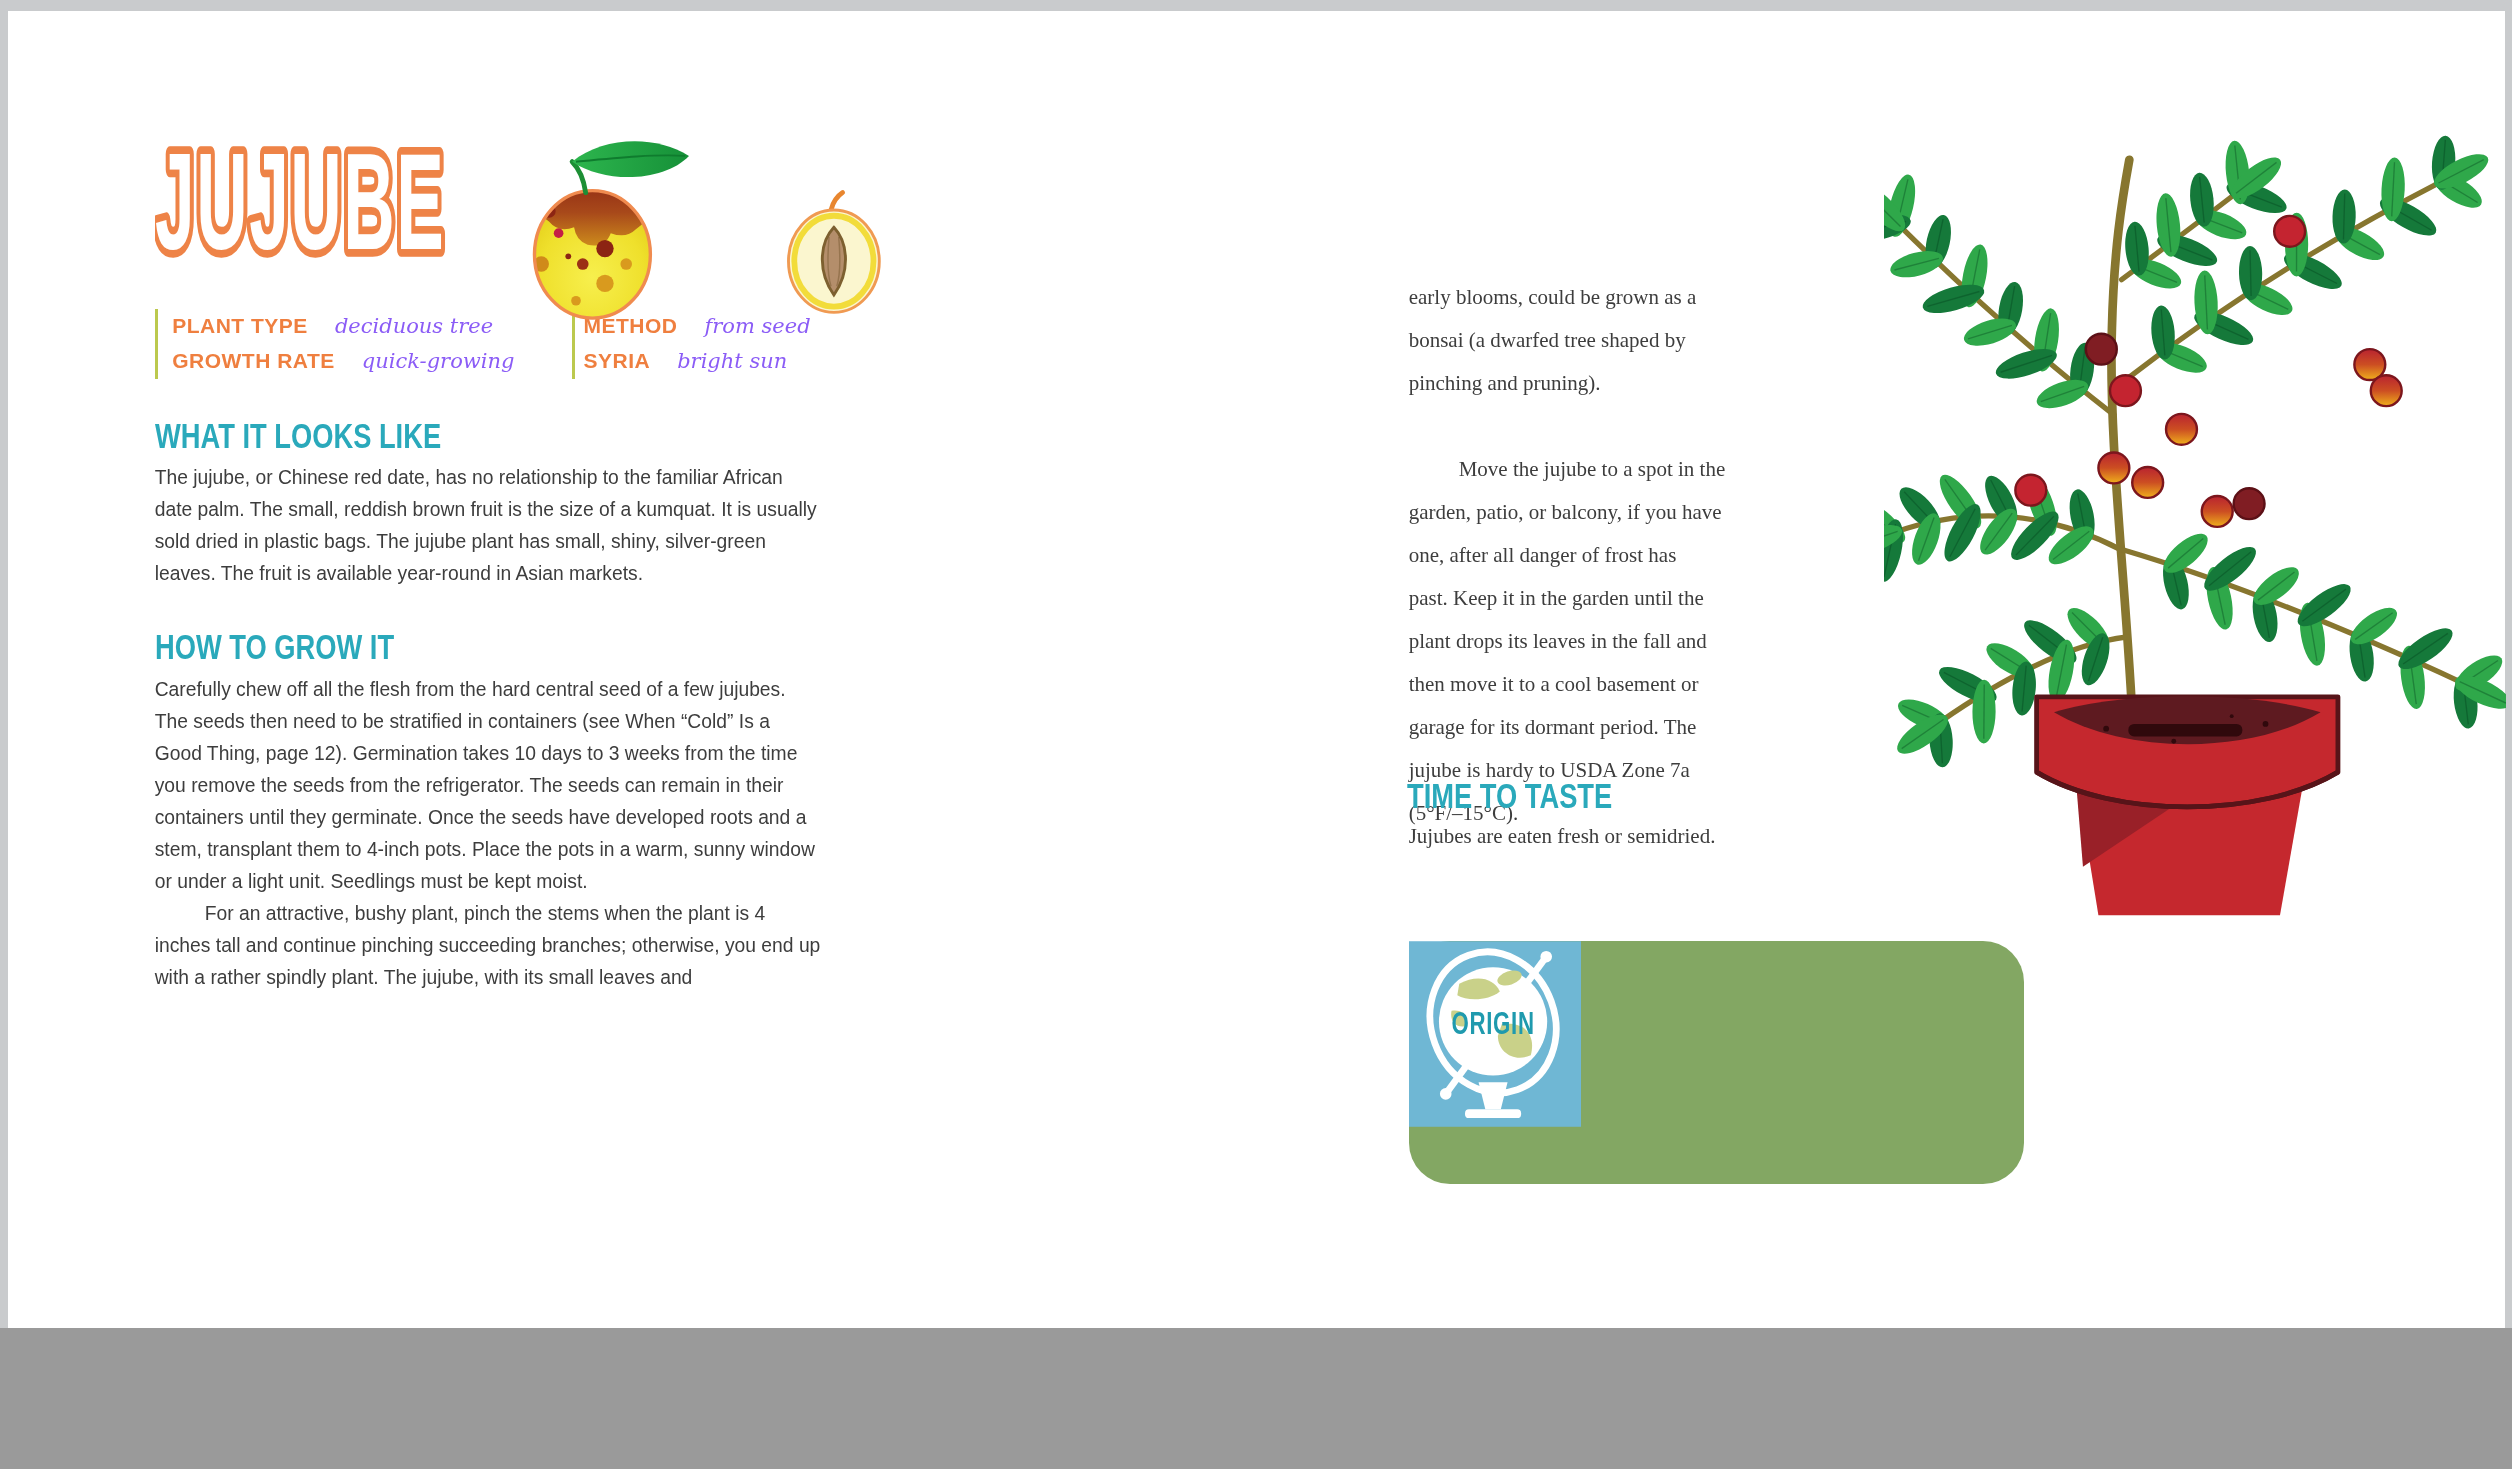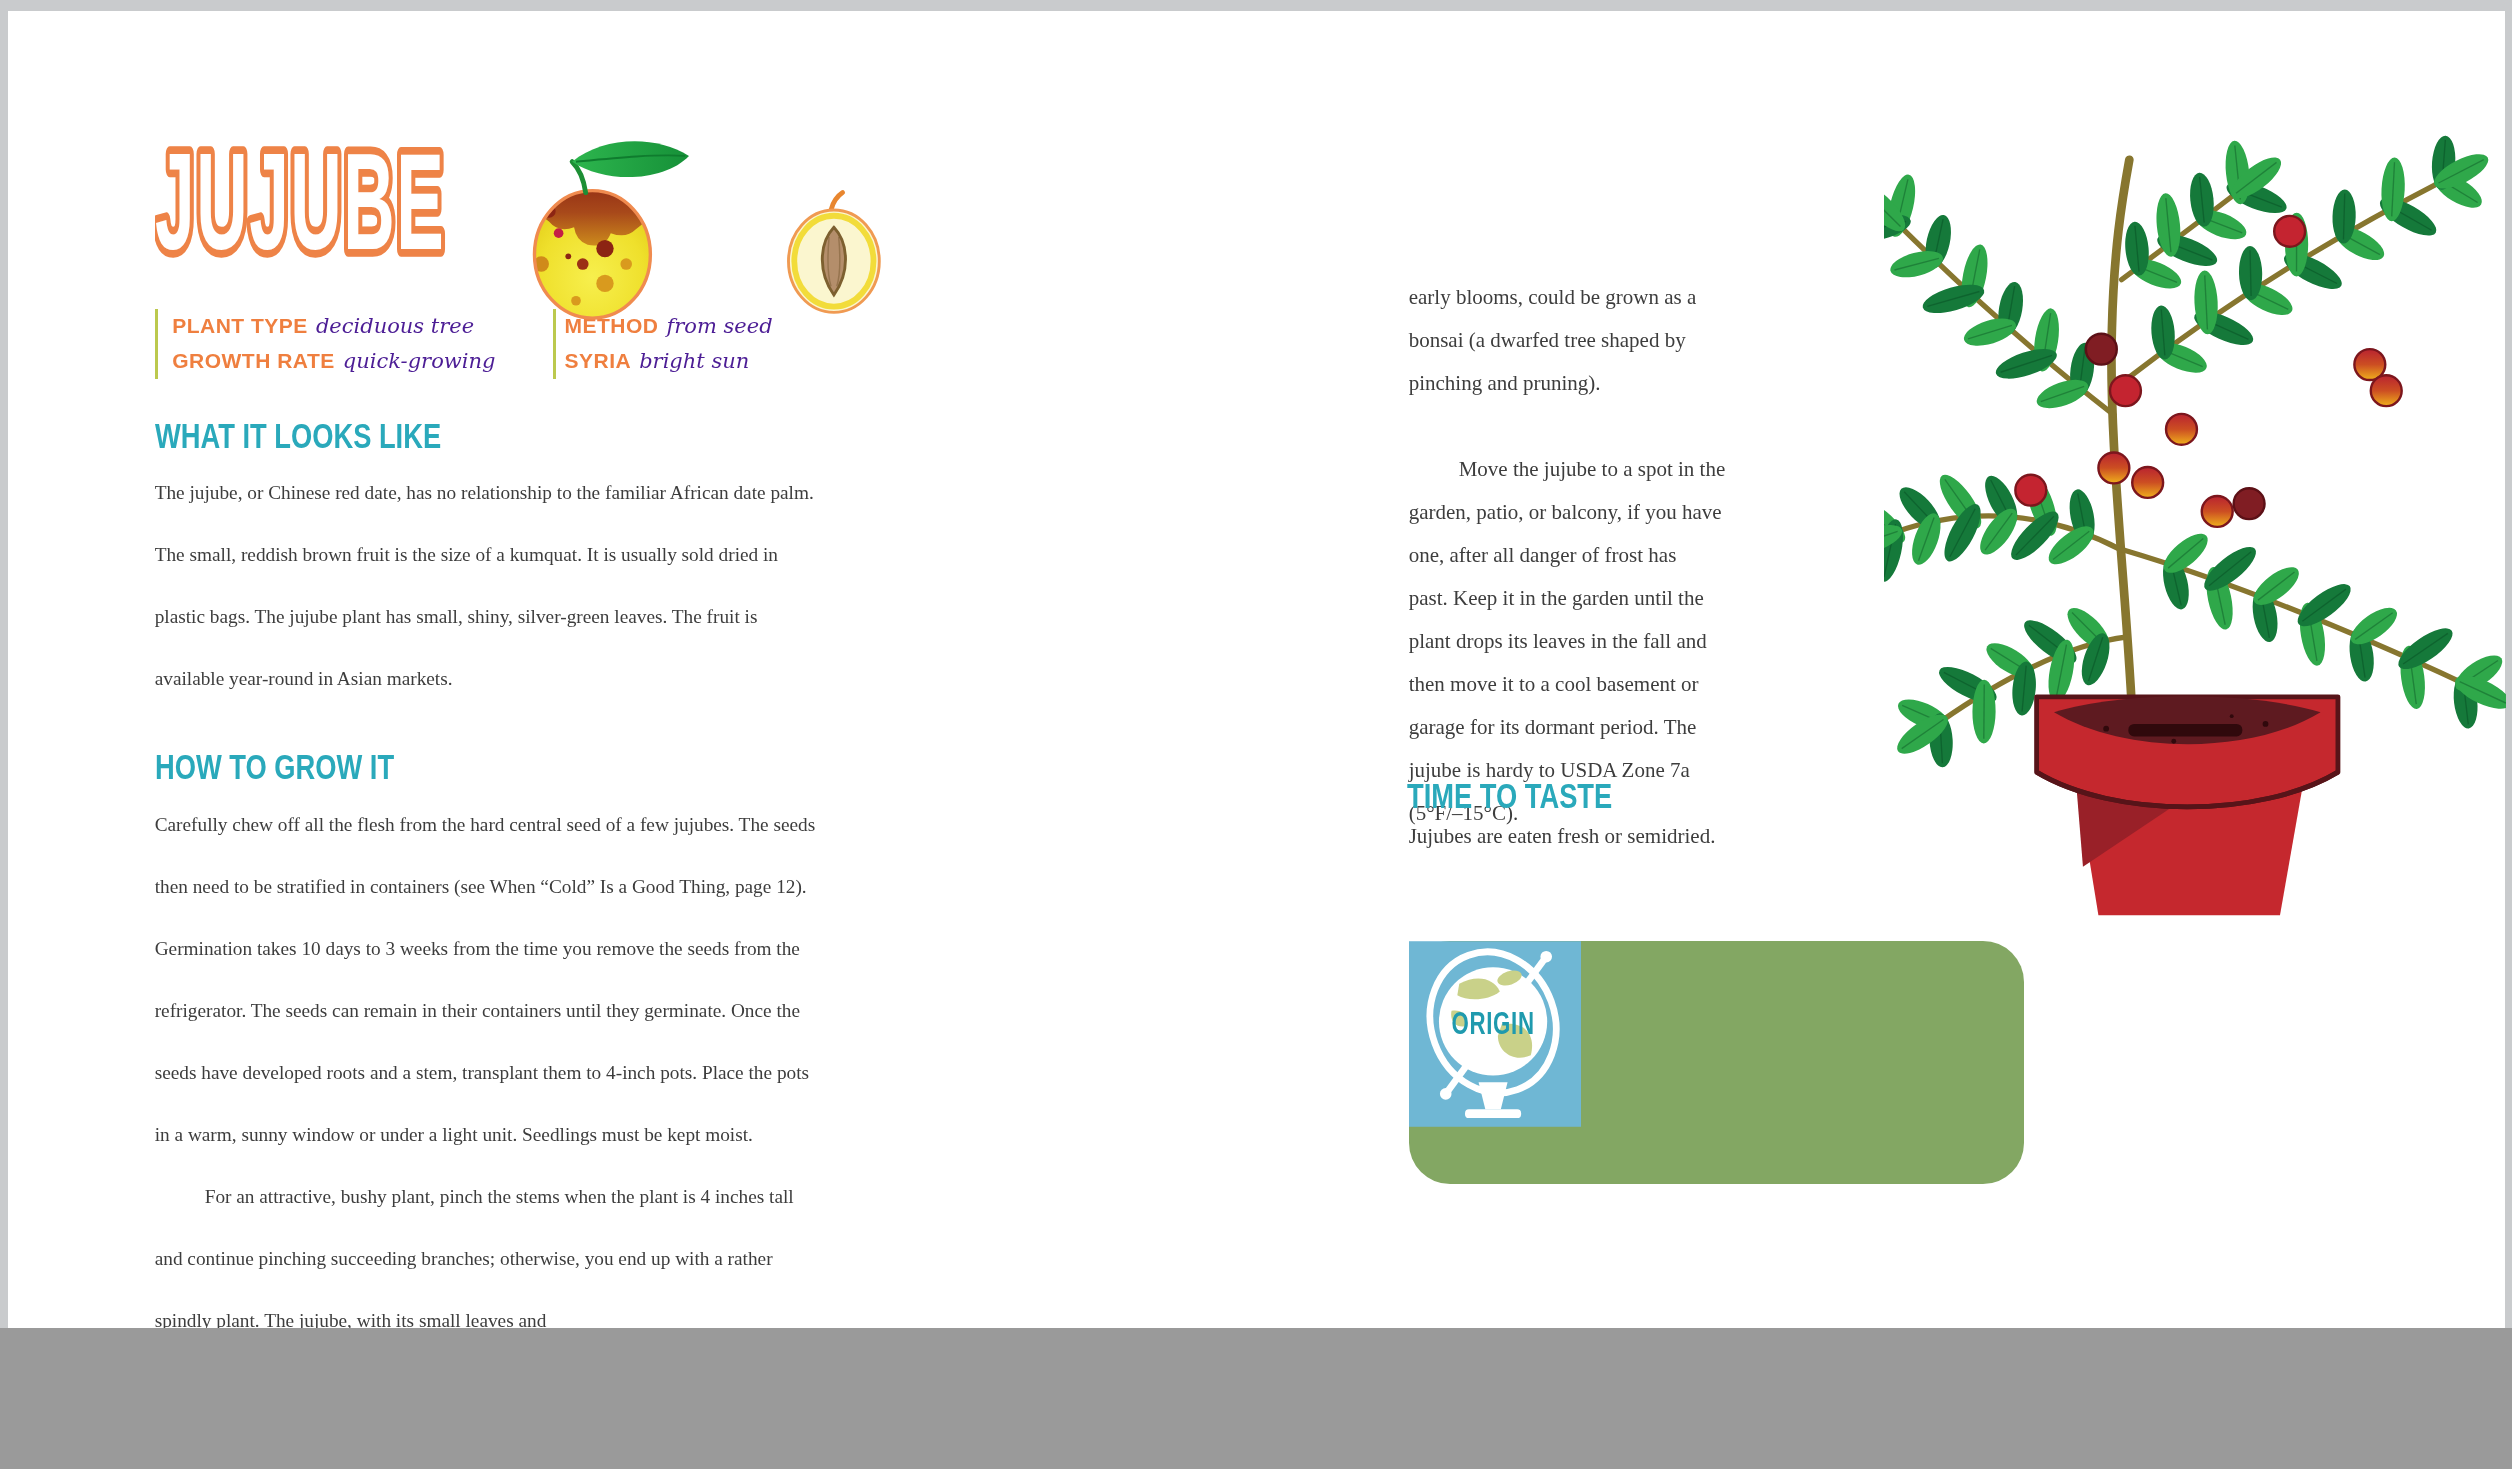--- a/index.html
+++ b/index.html
@@ -9,24 +9,24 @@
   
   .left-col{position:absolute;left:147px;top:135px;width:676px;}
   .title-svg{display:block;}
   .species{margin-top:15.5px;font-style:italic;font-size:28px;color:#2d9fb0;}
   .family{margin-top:11.6px;font-size:23px;letter-spacing:3.9px;color:#2d9fb0;}
   .facts{display:flex;margin-top:35px;}
   .fact-col{border-left:3.9px solid #bcc94e;padding:5.8px 0 5.8px 14.5px;display:flex;flex-direction:column;gap:10.6px;}
   .fact-col + .fact-col{margin-left:58px;padding-left:8px;}
   .fact-row{font-size:21px;white-space:nowrap;}
   .fact-label{color:#ef7f3f;font-weight:bold;letter-spacing:0.5px;}
-  .fact-value{font-family:"DejaVu Serif",serif;font-style:italic;color:#4c1d95;margin-left:8px;}
+  .fact-value{font-family:"DejaVu Serif",serif;font-style:italic;color:#8b5cf6;margin-left:27px;}
   .bheading{margin-top:37px;height:39px;}
   .h-inner{display:inline-block;transform:scaleX(.78);transform-origin:left bottom;font-weight:bold;font-size:35px;color:#2aa9bb;white-space:nowrap;}
-  .bodytext{margin-top:7.7px;font-family:Liberation Serif, serif;font-size:19.3px;line-height:62px;color:#3d3d3d;width:667px;}
+  .bodytext{margin-top:7.7px;font-family:Liberation Sans, sans-serif;font-size:19.3px;line-height:32px;color:#3d3d3d;width:667px;}
   .indent{text-indent:50px;}
 
   
   .right-col{position:absolute;left:1401px;top:222px;width:483px;font-family:"Liberation Serif",serif;font-size:21px;line-height:43px;color:#3d3d3d;white-space:pre-line;}
   .taste-h{position:absolute;left:1399px;top:765px;height:41px;}
   .taste-body{position:absolute;left:1401px;top:813px;font-family:"Liberation Serif",serif;font-size:21px;color:#3d3d3d;}
 
   .origin-box{position:absolute;left:1401px;top:930px;width:615px;height:243px;background:#83a763;border-radius:41px;}
   .origin-globe{position:absolute;left:1401px;top:930px;width:172px;height:186px;}
   .origin-text{position:absolute;left:1552px;top:953px;width:454px;}

